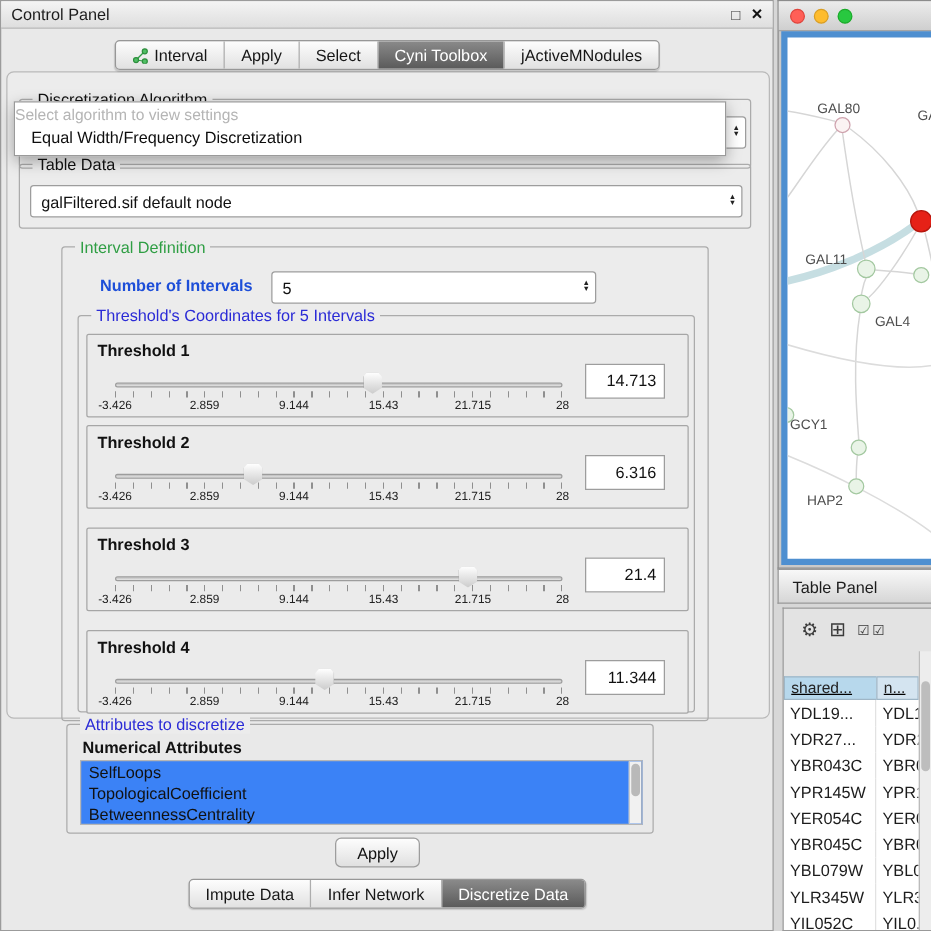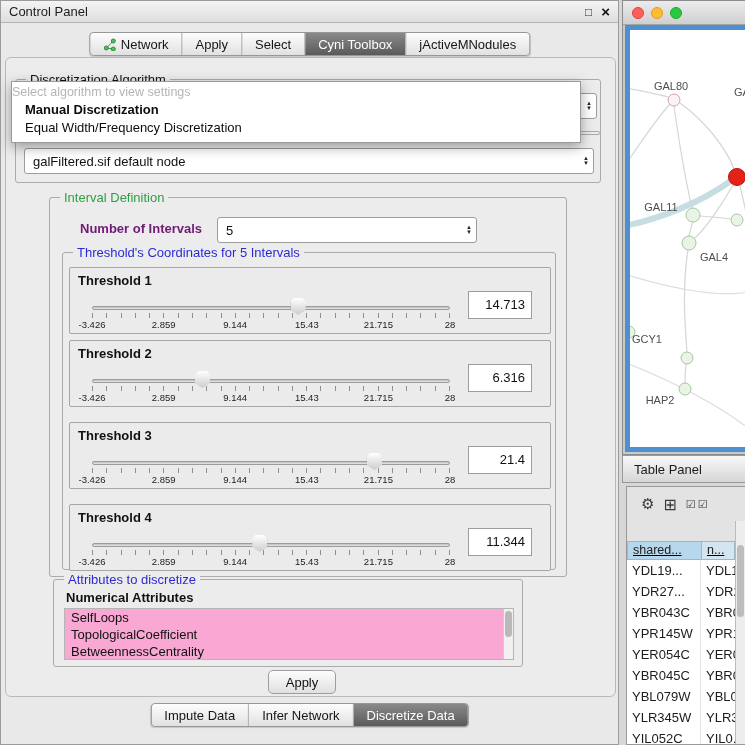--- a/index.html
+++ b/index.html
@@ -19,21 +19,21 @@
   .seg-bar { display:flex; height:24px; border:1px solid #979797; border-radius:4px;
     overflow:hidden; background:linear-gradient(#fdfdfd,#e1e1e1); font-size:13px;
     box-shadow:0 1px 1px rgba(0,0,0,.15); }
   .seg { display:flex; align-items:center; gap:5px; padding:0 13px;
     border-right:1px solid #adadad; color:#161616; white-space:nowrap; }
   .seg:last-child { border-right:none; }
   .seg.active { background:linear-gradient(#8a8a8a,#5a5a5a); color:#fff; }
   .top-tabs { position:absolute; top:31px; left:50%; transform:translateX(-50%); z-index:5; }
   .bottom-tabs { position:absolute; top:702px; left:50%; transform:translateX(-50%); }
 
-  .inner { position:absolute; left:4px; top:56px; width:611px; height:640px;
+  .inner { position:absolute; left:4px; top:56px; width:611px; height:518px;
     border:1px solid #b9b9b9; border-radius:6px; background:#ececec; }
 
   .group { position:absolute; border:1px solid #ababab; border-radius:3px; }
   .gtitle { position:absolute; top:-8px; left:10px; background:#ececec; padding:0 4px;
     font-size:13px; white-space:nowrap; color:#111; }
   .gtitle.green { color:#2f9e44; }
   .gtitle.blue { color:#2b2bd6; }
 
   .combo { position:absolute; background:#fff; border:1px solid #9d9d9d; border-radius:3px;
     font-size:13px; display:flex; align-items:center; padding:0 24px 0 8px; height:26px; color:#111; }
@@ -49,21 +49,21 @@
     background:#fff; border:1px solid #9a9a9a; box-shadow:0 4px 12px rgba(0,0,0,.35);
     padding:2px 0 5px; }
   .popup-hint { text-align:left; color:#b5b5b5; font-size:12.5px; line-height:17px; }
   .popup-item { font-size:13px; line-height:18px; padding:0 13px; color:#0d0d0d; }
   .popup-item.bold { font-weight:bold; }
 
   .td-group { left:9px; top:73px; width:586px; height:52px; }
   .td-combo { left:8px; top:16px; width:570px; }
 
   .interval-group { left:43px; top:139px; width:518px; height:380px; }
-  .num-label { position:absolute; left:30px; top:23px; font-size:13px; font-weight:bold; color:#701a75; }
+  .num-label { position:absolute; left:30px; top:23px; font-size:13px; font-weight:bold; color:#1d4ed8; }
   .num-combo { left:167px; top:19px; width:260px; }
   .thr-group { left:12px; top:54px; width:494px; height:318px; }
 
   .thr-panel { position:absolute; left:6px; width:482px; height:67px;
     border:1px solid #a6a6a6; border-radius:2px; background:#ebebeb; }
   .thr-label { position:absolute; left:8px; top:5px; font-size:13px; font-weight:bold; color:#111; }
   .slider { position:absolute; left:22px; top:28px; width:358px; height:38px; }
   .track { position:absolute; left:0; right:0; top:10px; height:4px; border-radius:2px;
     background:linear-gradient(#bdbdbd,#e8e8e8); border:1px solid #9c9c9c; }
   .ticks { position:absolute; left:0; right:0; top:17px; height:5px;
@@ -74,21 +74,21 @@
     background:linear-gradient(#ffffff,#cccccc);
     clip-path:polygon(50% 100%,0% 72%,0% 20%,20% 0%,80% 0%,100% 20%,100% 72%);
     filter:drop-shadow(0 0 1px #777); }
   .val { position:absolute; left:398px; top:23px; width:64px; height:28px;
     background:#fff; border:1px solid #9d9d9d; text-align:right; padding-right:6px;
     font-size:13px; line-height:26px; color:#111; }
 
   .attr-group { left:47px; top:521px; width:470px; height:88px; }
   .attr-label { position:absolute; left:12px; top:10px; font-size:13px; font-weight:bold; color:#111; }
   .attr-list { position:absolute; left:10px; top:28px; width:450px; height:52px;
-    background:#f9a8d4; border:1px solid #b5b5b5; overflow:hidden; }
+    background:#3b82f6; border:1px solid #b5b5b5; overflow:hidden; }
   .attr-item { font-size:13px; line-height:17px; padding-left:6px; color:#111; white-space:nowrap; }
   .attr-scroll { position:absolute; right:0; top:0; bottom:0; width:10px;
     background:#f1f1f1; border-left:1px solid #ccc; }
   .attr-scroll .sthumb { position:absolute; left:1px; top:2px; width:7px; height:26px;
     background:#b9b9b9; border-radius:4px; }
 
   .apply-btn { position:absolute; left:262px; top:612px; width:68px; height:24px;
     background:linear-gradient(#fdfdfd,#e0e0e0); border:1px solid #9d9d9d; border-radius:5px;
     font-size:13px; color:#111; }
 
@@ -145,21 +145,21 @@
 
   <div class="top-tabs seg-bar">
     <span class="seg">
       <svg width="13" height="13" viewBox="0 0 13 13">
         <line x1="3" y1="10" x2="10" y2="3" stroke="#2e9e44" stroke-width="1"></line>
         <line x1="3" y1="10" x2="10" y2="11" stroke="#2e9e44" stroke-width="1"></line>
         <circle cx="3" cy="10" r="2" fill="#4fbf63" stroke="#2e8e3e"></circle>
         <circle cx="10" cy="3" r="2" fill="#4fbf63" stroke="#2e8e3e"></circle>
         <circle cx="10" cy="11" r="2" fill="#4fbf63" stroke="#2e8e3e"></circle>
       </svg>
-      <span>Network</span>
+      <span>Interval</span>
     </span>
     <span class="seg">
         <span>Apply</span>
       </span>
     <span class="seg">
         <span>Select</span>
       </span>
     <span class="seg active">
         <span>Cyni Toolbox</span>
       </span>
@@ -175,21 +175,20 @@
     </div>
     <div class="combo algo-combo">
       <span class="stepper">
         <span>▲</span>
           <span>▼</span>
       </span>
     </div>
 
     <div class="popup">
       <div class="popup-hint">Select algorithm to view settings</div>
-      <div class="popup-item bold">Manual Discretization</div>
       <div class="popup-item">Equal Width/Frequency Discretization</div>
     </div>
 
     <div class="group td-group">
       <span class="gtitle">Table Data</span>
       <div class="combo td-combo">
         <span>galFiltered.sif default node</span>
         <span class="stepper">
           <span>▲</span>
             <span>▼</span>

